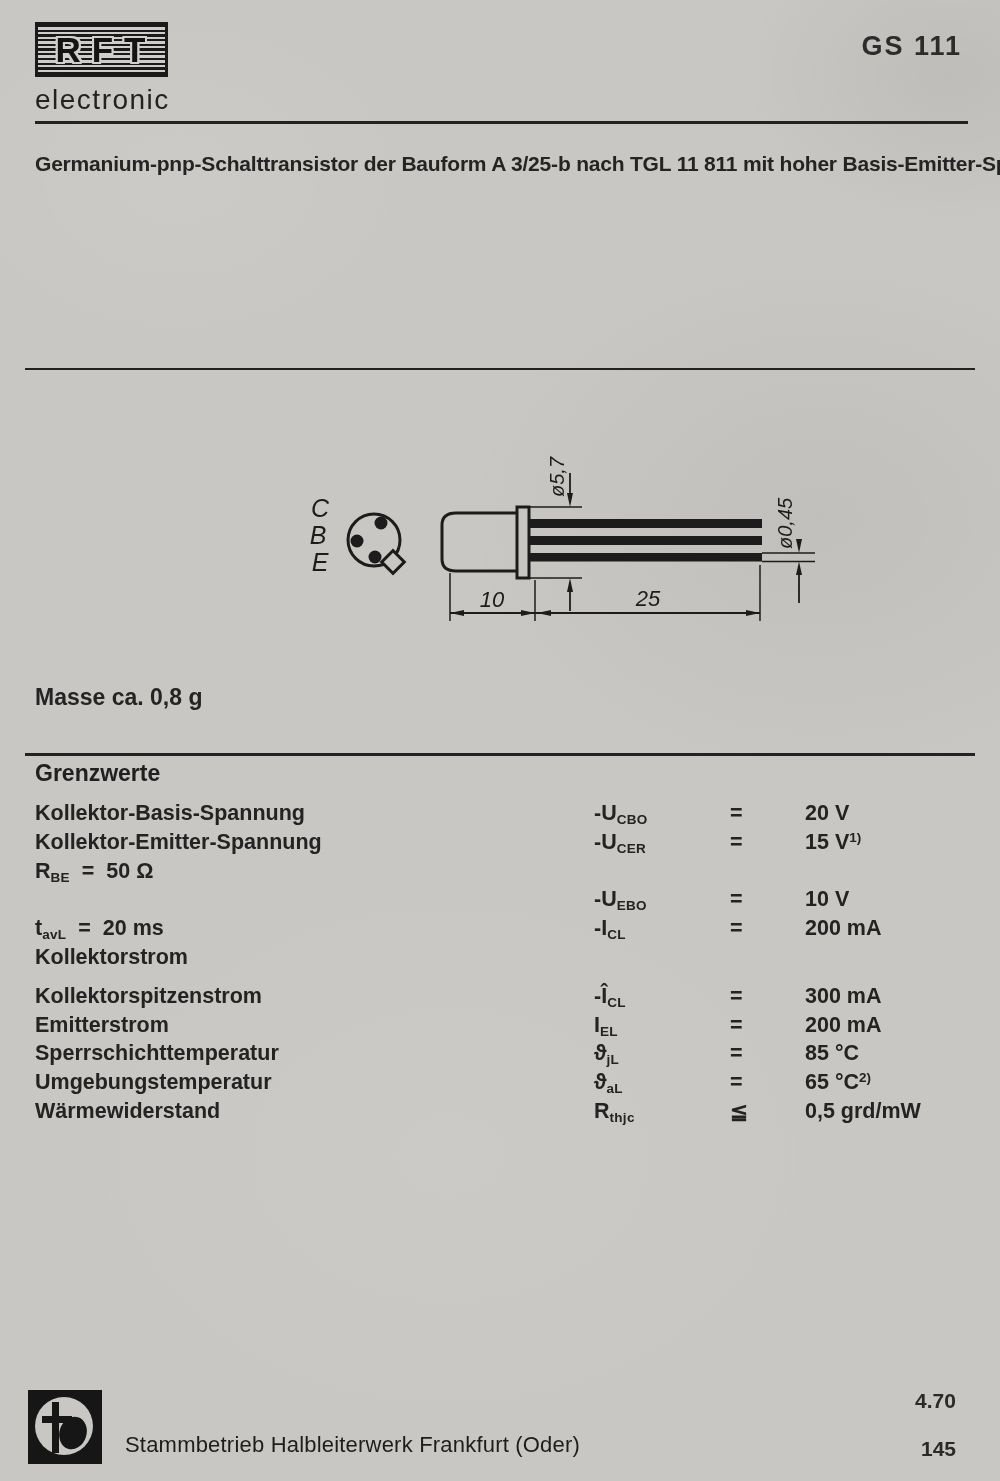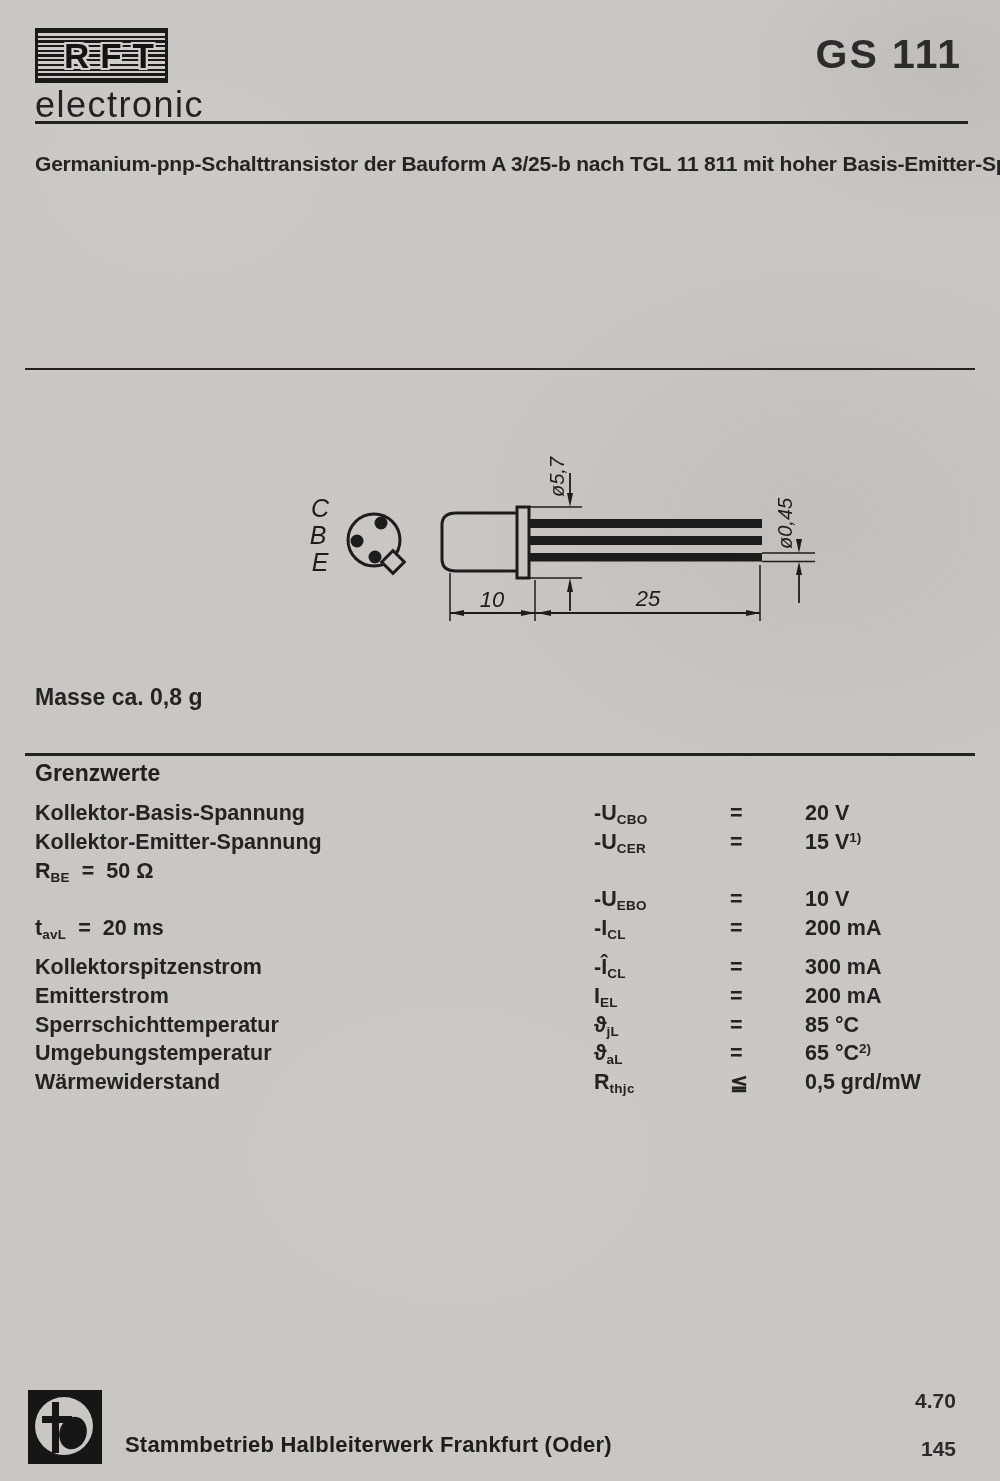--- a/index.html
+++ b/index.html
@@ -14,32 +14,32 @@
     font-family:"Liberation Sans", sans-serif;color:#1e1e1e;
   }
   [data-bind]{white-space:pre;}
   .rule{position:absolute;background:#222;}
   .rule-header{left:35px;top:121px;width:933px;height:3px;}
   .rule-2{left:25px;top:368px;width:950px;height:2px;}
   .rule-3{left:25px;top:753px;width:950px;height:3px;}
 
   
   .rft-logo{
-    position:absolute;left:35px;top:28px;width:127px;height:49px;
+    position:absolute;left:35px;top:22px;width:127px;height:49px;
     border:3px solid #1a1a1a;
     background:repeating-linear-gradient(to bottom,#1a1a1a 0px,#1a1a1a 2.3px,#cfcdc9 2.3px,#cfcdc9 4.7px);
-    display:flex;align-items:center;justify-content:flex-end;
+    display:flex;align-items:center;justify-content:center;
   }
   .rft-text{
     font-size:35px;font-weight:700;letter-spacing:11px;color:#141414;padding-left:9px;
     text-shadow:-2px 0 0 #d2d0cc,2px 0 0 #d2d0cc,0 -2px 0 #d2d0cc,0 2px 0 #d2d0cc,
                 -2px -2px 0 #d2d0cc,2px 2px 0 #d2d0cc,-2px 2px 0 #d2d0cc,2px -2px 0 #d2d0cc;
   }
-  .brand-sub{position:absolute;left:35px;top:84px;font-size:36px;font-weight:400;letter-spacing:1.5px;color:#222;}
-  .model{position:absolute;right:38px;top:31px;font-size:41px;font-weight:700;letter-spacing:2px;color:#2c2c2c;}
+  .brand-sub{position:absolute;left:35px;top:84px;font-size:28px;font-weight:400;letter-spacing:1.5px;color:#222;}
+  .model{position:absolute;right:38px;top:31px;font-size:27px;font-weight:700;letter-spacing:2px;color:#2c2c2c;}
 
   .desc{
     position:absolute;left:35px;top:147px;width:938px;margin:0;
     font-size:21px;font-weight:700;letter-spacing:-.2px;line-height:33px;color:#242424;
     text-align:justify;
   }
 
   .drawing{position:absolute;left:280px;top:425px;}
 
   .mass{position:absolute;left:35px;top:684px;font-size:23px;font-weight:700;color:#242424;}
@@ -51,21 +51,21 @@
   .lbl{position:absolute;left:0;}
   .sym{position:absolute;left:559px;}
   .rel{position:absolute;left:695px;}
   .val{position:absolute;left:738px;margin-left:32px;}
   .limits sub{font-size:13.5px;vertical-align:-4px;letter-spacing:.3px;}
   .limits sup{font-size:13.5px;vertical-align:7px;}
 
   footer{position:absolute;left:0;top:0;width:100%;height:100%;pointer-events:none;}
   .hfo-logo{position:absolute;left:28px;top:1390px;}
   .company-1{position:absolute;left:125px;top:1398px;font-size:22px;font-weight:700;letter-spacing:.4px;color:#1d1d1d;}
-  .company-2{position:absolute;left:125px;top:1432px;font-size:22px;font-weight:700;letter-spacing:.2px;color:#1d1d1d;}
+  .company-2{position:absolute;left:125px;top:1432px;font-size:22px;font-weight:400;letter-spacing:.2px;color:#1d1d1d;}
   .date-code{position:absolute;left:915px;top:1389px;font-size:21px;font-weight:600;color:#2a2a2a;}
   .page-num{position:absolute;left:921px;top:1437px;font-size:21px;font-weight:600;color:#2a2a2a;}
 
   .drawing text{fill:#1c1c1c;}
   .dline{stroke:#1c1c1c;stroke-width:1.8;fill:none;}
   .thin{stroke:#1c1c1c;stroke-width:1.5;fill:none;}
   .outline{stroke:#1c1c1c;stroke-width:3;fill:none;}
   .solid{fill:#1c1c1c;}
   .dimtext{font-family:"Liberation Sans",sans-serif;font-style:italic;}
 </style>
@@ -158,20 +158,26 @@
     <div class="lrow">
         <span class="sym"><span data-bind="limits.rows.3.sym">-U</span><sub data-bind="limits.rows.3.sym_sub">EBO</sub></span>
         <span class="rel" data-bind="limits.rows.3.rel">=</span>
         <span class="val"><span data-bind="limits.rows.3.value">10 V</span><sup data-bind="limits.rows.3.value_sup"></sup></span>
       </div>
     <div class="lrow">
         <span class="lbl"><span data-bind="limits.rows.4.label">t</span><sub data-bind="limits.rows.4.label_sub">avL</sub><span data-bind="limits.rows.4.label_rest">  =  20 ms</span></span>
         <span class="sym"><span data-bind="limits.rows.4.sym">-I</span><sub data-bind="limits.rows.4.sym_sub">CL</sub></span>
         <span class="rel" data-bind="limits.rows.4.rel">=</span>
         <span class="val"><span data-bind="limits.rows.4.value">200 mA</span><sup data-bind="limits.rows.4.value_sup"></sup></span>
+      </div>
+    <div class="lrow">
+        <span class="lbl"><span data-bind="limits.rows.5.label">Kollektorstrom</span><sub data-bind="limits.rows.5.label_sub"></sub><span data-bind="limits.rows.5.label_rest"></span></span>
+        <span class="sym"><span data-bind="limits.rows.5.sym"></span><sub data-bind="limits.rows.5.sym_sub"></sub></span>
+        <span class="rel" data-bind="limits.rows.5.rel"></span>
+        <span class="val"><span data-bind="limits.rows.5.value"></span><sup data-bind="limits.rows.5.value_sup"></sup></span>
       </div>
     <div class="lrow gap">
         <span class="lbl"><span data-bind="limits.rows.6.label">Kollektorspitzenstrom</span><sub data-bind="limits.rows.6.label_sub"></sub><span data-bind="limits.rows.6.label_rest"></span></span>
         <span class="sym"><span data-bind="limits.rows.6.sym">-Î</span><sub data-bind="limits.rows.6.sym_sub">CL</sub></span>
         <span class="rel" data-bind="limits.rows.6.rel">=</span>
         <span class="val"><span data-bind="limits.rows.6.value">300 mA</span><sup data-bind="limits.rows.6.value_sup"></sup></span>
       </div>
     <div class="lrow">
         <span class="lbl"><span data-bind="limits.rows.7.label">Emitterstrom</span><sub data-bind="limits.rows.7.label_sub"></sub><span data-bind="limits.rows.7.label_rest"></span></span>
         <span class="sym"><span data-bind="limits.rows.7.sym">I</span><sub data-bind="limits.rows.7.sym_sub">EL</sub></span>

